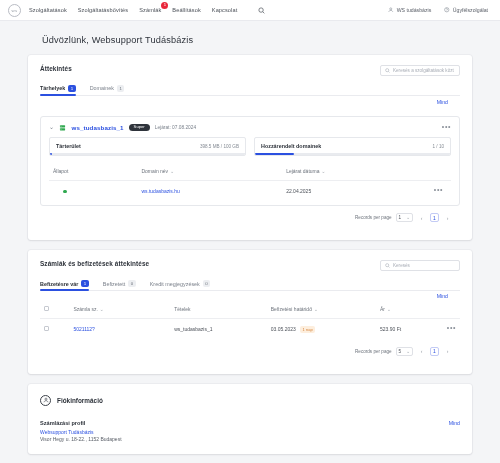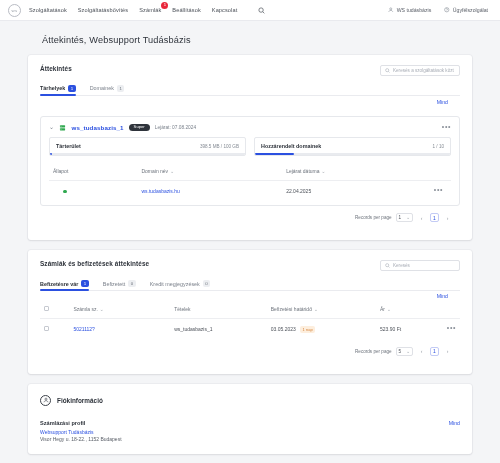--- a/index.html
+++ b/index.html
@@ -234,21 +234,21 @@
               <circle cx="8.2" cy="11.6" r=".7" fill="currentColor" stroke="none"></circle>
           </svg>
         </span>
         <span>Ügyfélszolgálat</span>
       </div>
     </div>
   </div>
 
   <div class="body">
 
-    <div class="page-title">Áttekintés, Websupport Tudásbázis</div>
+    <div class="page-title">Üdvözlünk, Websupport Tudásbázis</div>
 
     <div class="card">
       <div class="card-pad">
 
         <div class="card-head-row">
           <div class="card-title">Áttekintés</div>
           <div class="searchbox">
             <span class="sicon">
               <svg width="5" height="5" viewBox="0 0 16 16" fill="none" stroke="currentColor" stroke-width="1.8">
                 <circle cx="7" cy="7" r="5"></circle>

